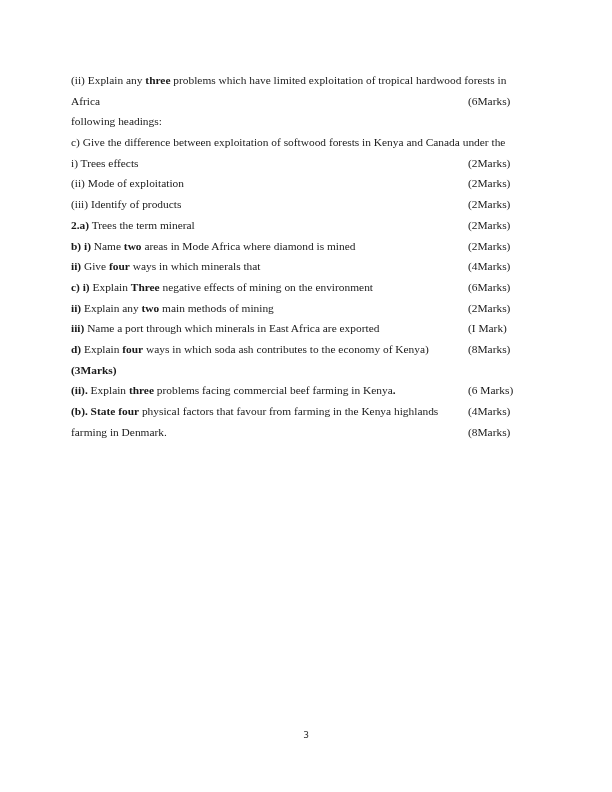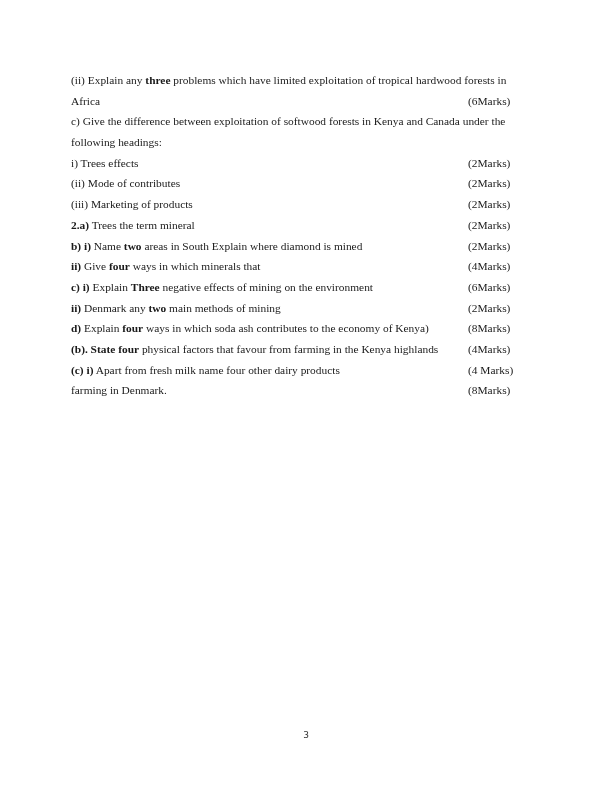--- a/index.html
+++ b/index.html
@@ -17,29 +17,31 @@
     font-family: "DejaVu Sans", sans-serif; font-size: 9px; color: #333;
   }
 </style>
 </head>
 <body>
 
 <div class="page">
   <div class="content" id="content">
       <div class="line"><span>(ii) Explain any </span><b>three</b><span> problems which have limited exploitation of tropical hardwood forests in</span></div>
       <div class="line"><span>Africa</span><span class="marks">(6Marks)</span></div>
+      <div class="line"><span>following headings:</span></div>
       <div class="line"><span>c) Give the difference between exploitation of softwood forests in Kenya and Canada under the</span></div>
-      <div class="line"><span>following headings:</span></div>
       <div class="line"><span>i) Trees effects</span><span class="marks">(2Marks)</span></div>
-      <div class="line"><span>(ii) Mode of contributes</span><span class="marks">(2Marks)</span></div>
-      <div class="line"><span>(iii) Marketing of products</span><span class="marks">(2Marks)</span></div>
+      <div class="line"><span>(ii) Mode of exploitation</span><span class="marks">(2Marks)</span></div>
+      <div class="line"><span>(iii) Identify of products</span><span class="marks">(2Marks)</span></div>
       <div class="line"><b>2.a)</b><span> Trees the term mineral</span><span class="marks">(2Marks)</span></div>
-      <div class="line"><b>b) i)</b><span> Name </span><b>two</b><span> areas in South Explain where diamond is mined</span><span class="marks">(2Marks)</span></div>
+      <div class="line"><b>b) i)</b><span> Name </span><b>two</b><span> areas in Mode Africa where diamond is mined</span><span class="marks">(2Marks)</span></div>
       <div class="line"><b>ii)</b><span> Give </span><b>four</b><span> ways in which minerals that</span><span class="marks">(4Marks)</span></div>
       <div class="line"><b>c) i)</b><span> Explain </span><b>Three</b><span> negative effects of mining on the environment</span><span class="marks">(6Marks)</span></div>
-      <div class="line"><b>ii)</b><span> Denmark any </span><b>two</b><span> main methods of mining</span><span class="marks">(2Marks)</span></div>
+      <div class="line"><b>ii)</b><span> Explain any </span><b>two</b><span> main methods of mining</span><span class="marks">(2Marks)</span></div>
+      <div class="line"><b>iii)</b><span> Name a port through which minerals in East Africa are exported</span><span class="marks">(I Mark)</span></div>
       <div class="line"><b>d)</b><span> Explain </span><b>four</b><span> ways in which soda ash contributes to the economy of Kenya)</span><span class="marks">(8Marks)</span></div>
+      <div class="line"><b>(3Marks)</b></div>
+      <div class="line"><b>(ii).</b><span> Explain </span><b>three</b><span> problems facing commercial beef farming in Kenya</span><b>.</b><span class="marks">(6 Marks)</span></div>
       <div class="line"><b>(b). State four</b><span> physical factors that favour from farming in the Kenya highlands</span><span class="marks">(4Marks)</span></div>
-      <div class="line"><b>(c) i)</b><span> Apart from fresh milk name four other dairy products</span><span class="marks">(4 Marks)</span></div>
       <div class="line"><span>farming in Denmark.</span><span class="marks">(8Marks)</span></div>
     </div>
   <div class="pageno">3</div>
 </div>
 
 </body></html>

